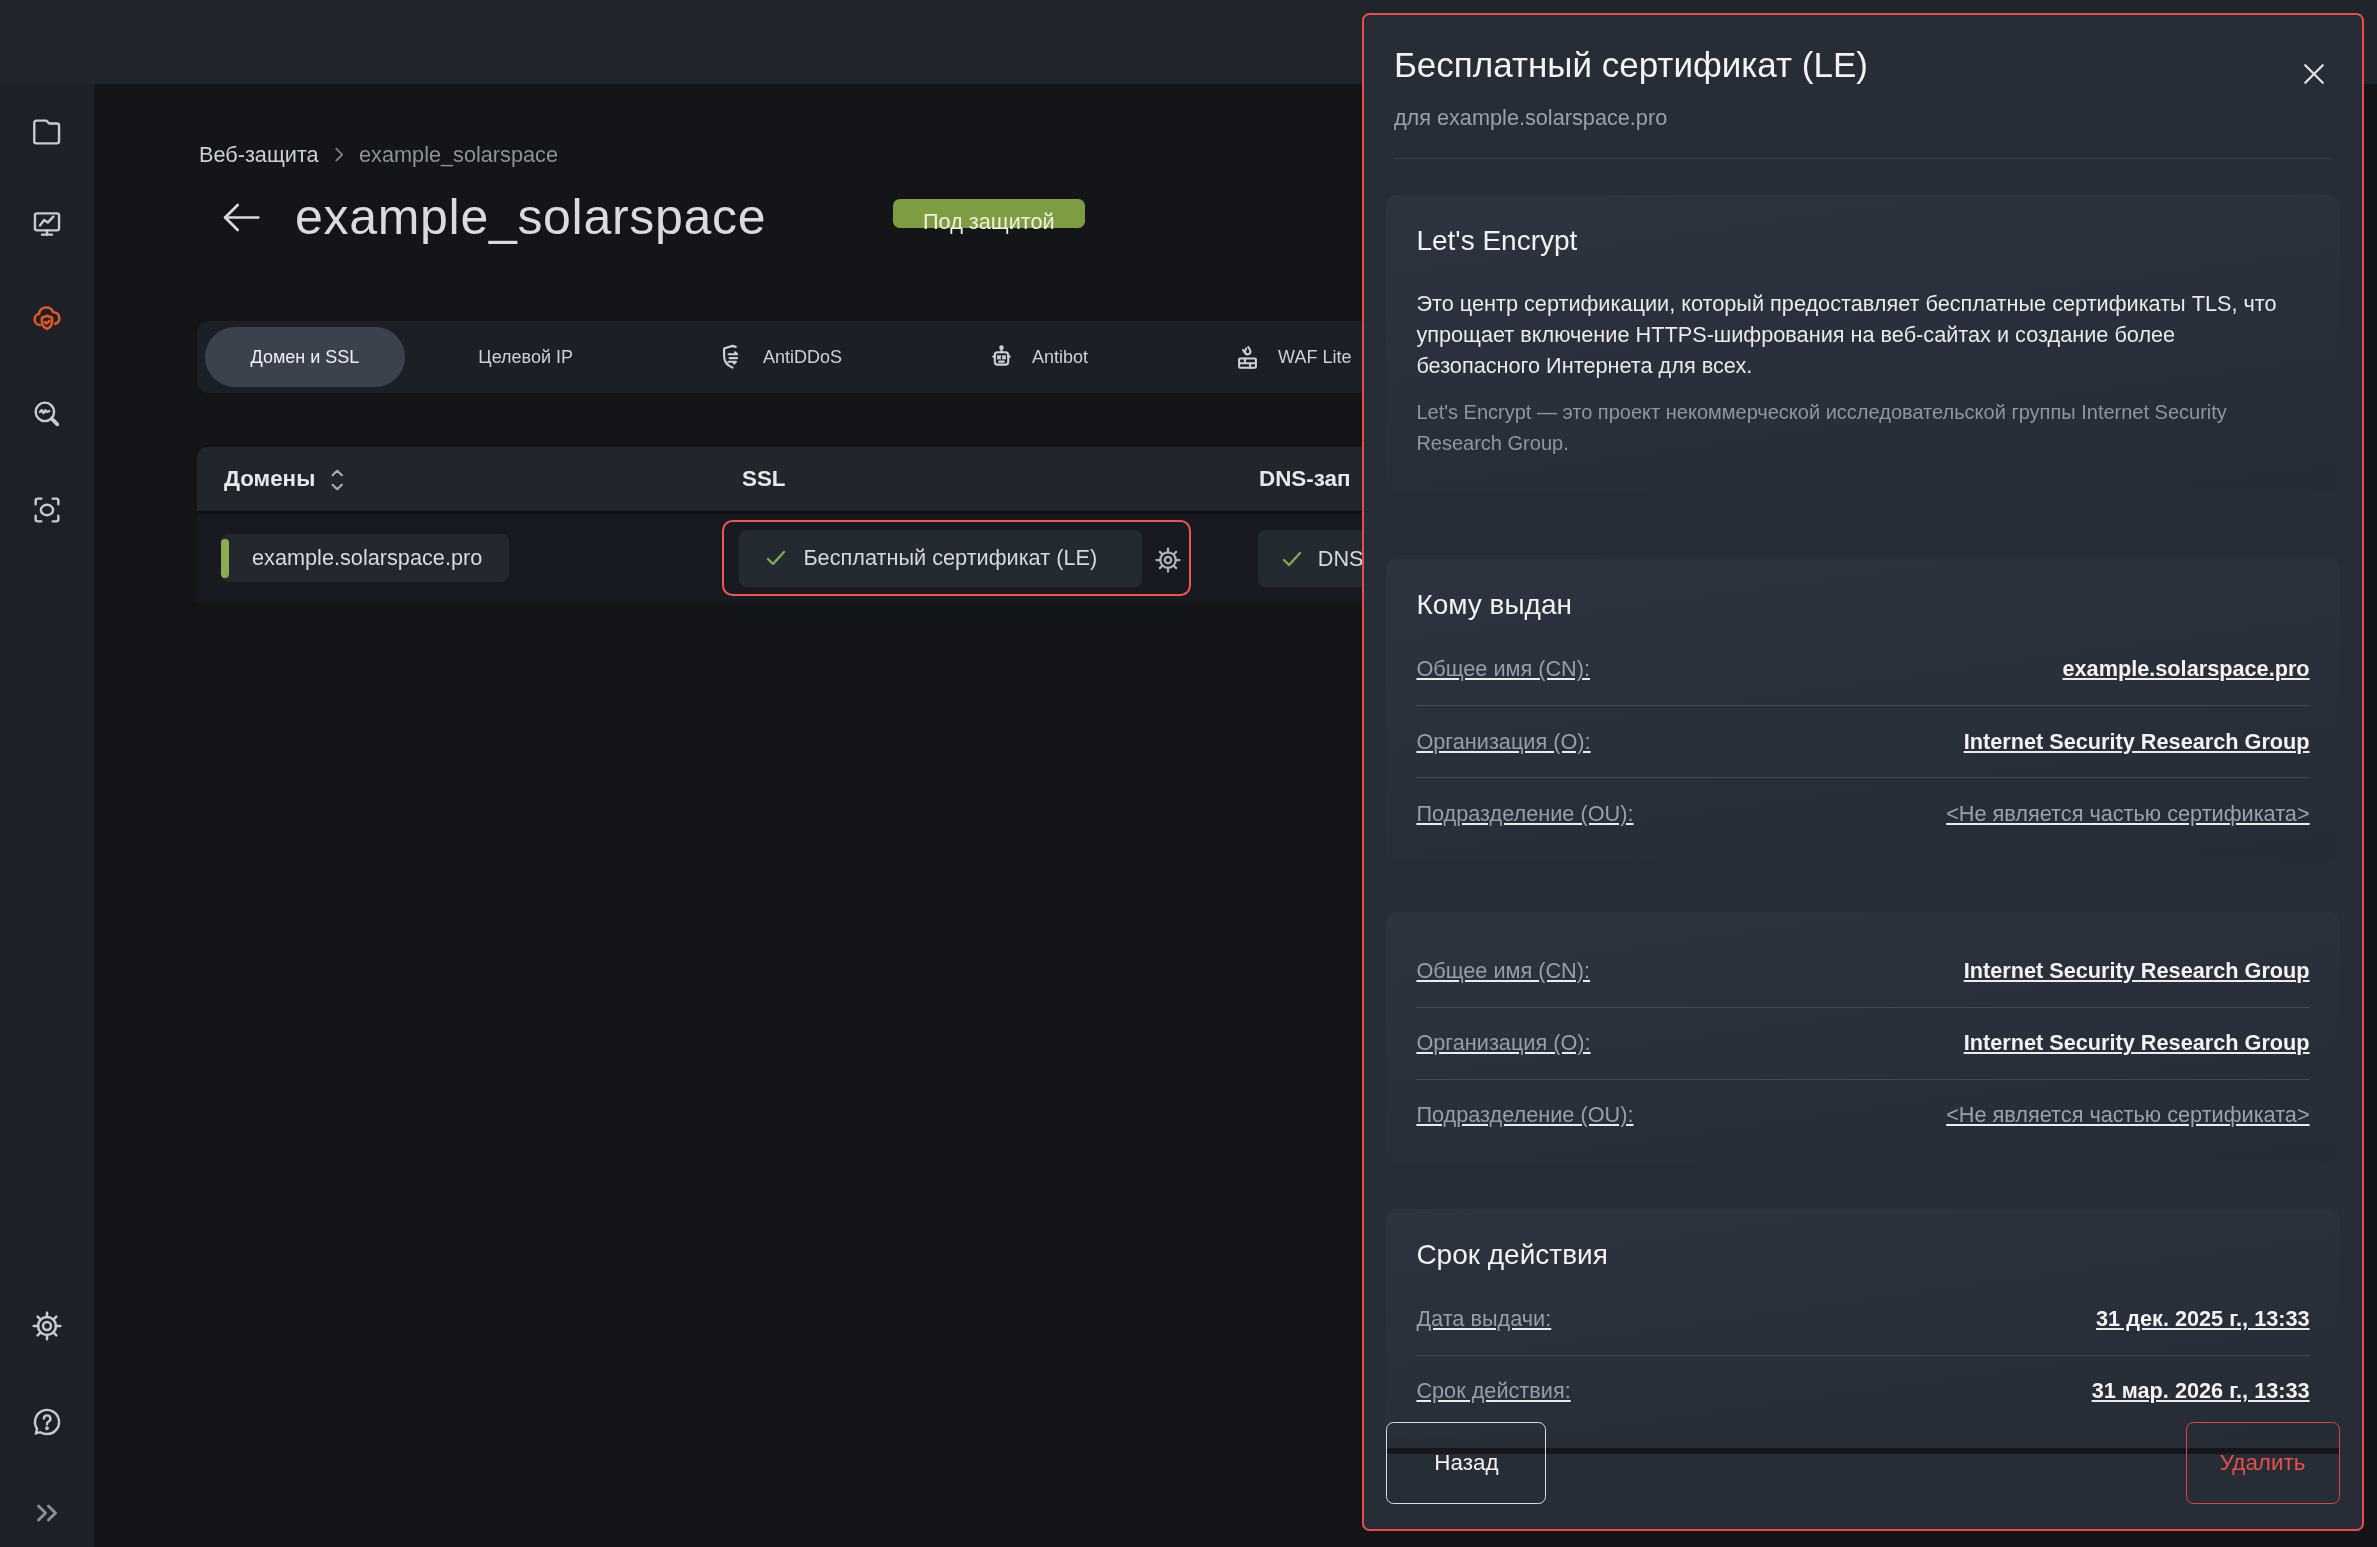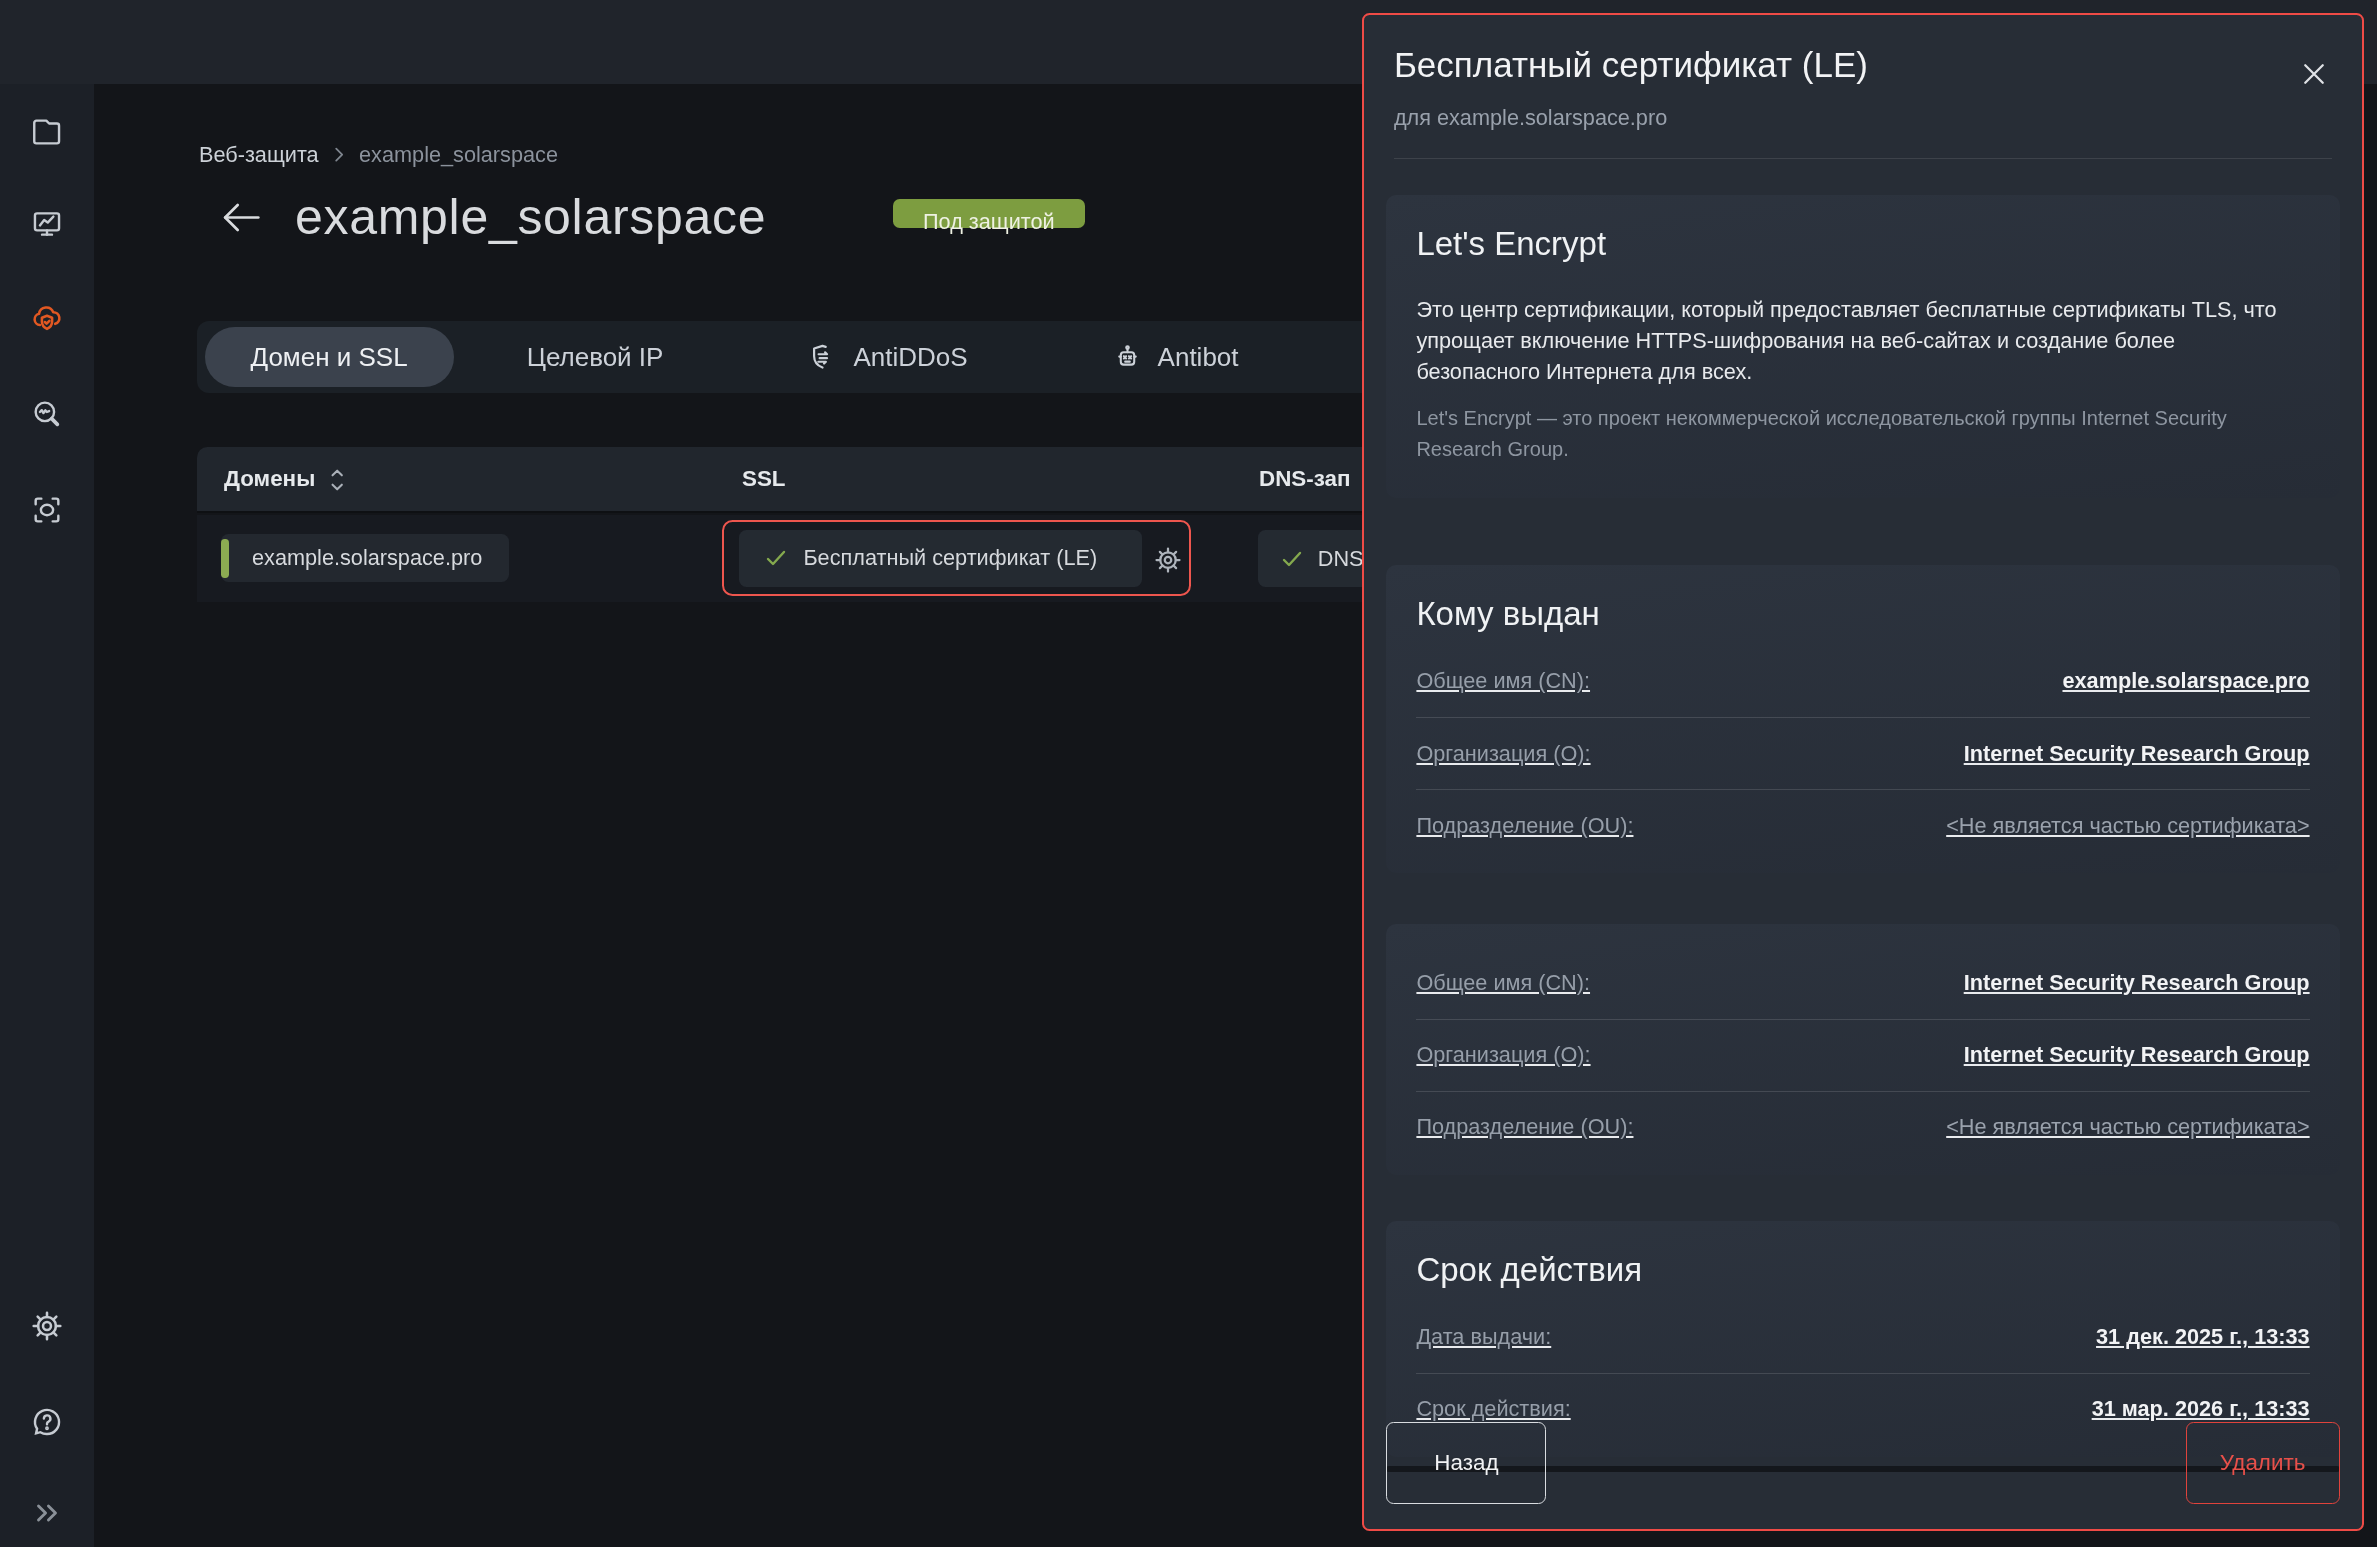--- a/index.html
+++ b/index.html
@@ -31,21 +31,21 @@
     font-size:21.7px; color:#eef1e2;
   }
 
   
   .tabbar {
     position:absolute; left:197px; top:321px; width:2017px; height:72px;
     background:#1b2026; border-radius:12px;
     display:flex; align-items:center; padding-left:7.5px;
   }
   .tab { display:flex; align-items:center; gap:15px; height:60px; padding:12px 46px;
-         font-size:26px; color:#ccd1d8; border-radius:34px; cursor:pointer; white-space:nowrap; }
+         font-size:18px; color:#ccd1d8; border-radius:34px; cursor:pointer; white-space:nowrap; }
   .tab.active { background:#3b424d; color:#eef0f3; }
   .tab-icon { width:31px; height:31px; }
 
   
   .table-header {
     position:absolute; left:197px; top:447px; width:2017px; height:66px;
     background:#21262d; border-radius:10.5px 10.5px 0 0; border-bottom:2.2px solid #0e1013;
   }
   .th { position:absolute; top:0; height:63px; display:flex; align-items:center; gap:10.5px;
         font-size:22.4px; font-weight:700; color:#e6e9ec; }
@@ -95,21 +95,21 @@
   .panel-divider { margin:27px 7.5px 0; height:0.7px; background:rgba(255,255,255,.10); }
 
   .card {
     background:linear-gradient(172deg,#2d343f 0%,#262c36 100%);
     border-radius:10.5px; padding:10.5px 30px 12px;
   }
   .card-about   { margin-top:37px; padding-bottom:33px; }
   .card-issued-to { margin-top:67px; }
   .card-issued-by { margin-top:51px; }
   .card-validity  { margin-top:46px; }
-  .card h3 { font-size:33px; font-weight:500; color:#f0f2f4; margin:19.4px 0 0; }
+  .card h3 { font-size:28px; font-weight:500; color:#f0f2f4; margin:19.4px 0 0; }
   .card .desc { margin-top:31px; font-size:21.7px; line-height:31px; color:#e8eaed; max-width:866px; }
   .card .note { margin-top:16px; font-size:20px; line-height:31px; color:#8e96a1; max-width:866px; }
 
   .info-rows { margin-top:12px; }
   .info-row { display:flex; justify-content:space-between; align-items:center; height:72px;text-decoration:underline; }
   .info-row + .info-row { border-top:0.7px solid rgba(255,255,255,.13); }
   .info-label { font-size:21.7px; color:#969ea9; }
   .info-value { font-size:21.7px; font-weight:700; color:#f2f3f5; }
   .info-value.muted { font-weight:400; color:#9aa2ad; }
 

